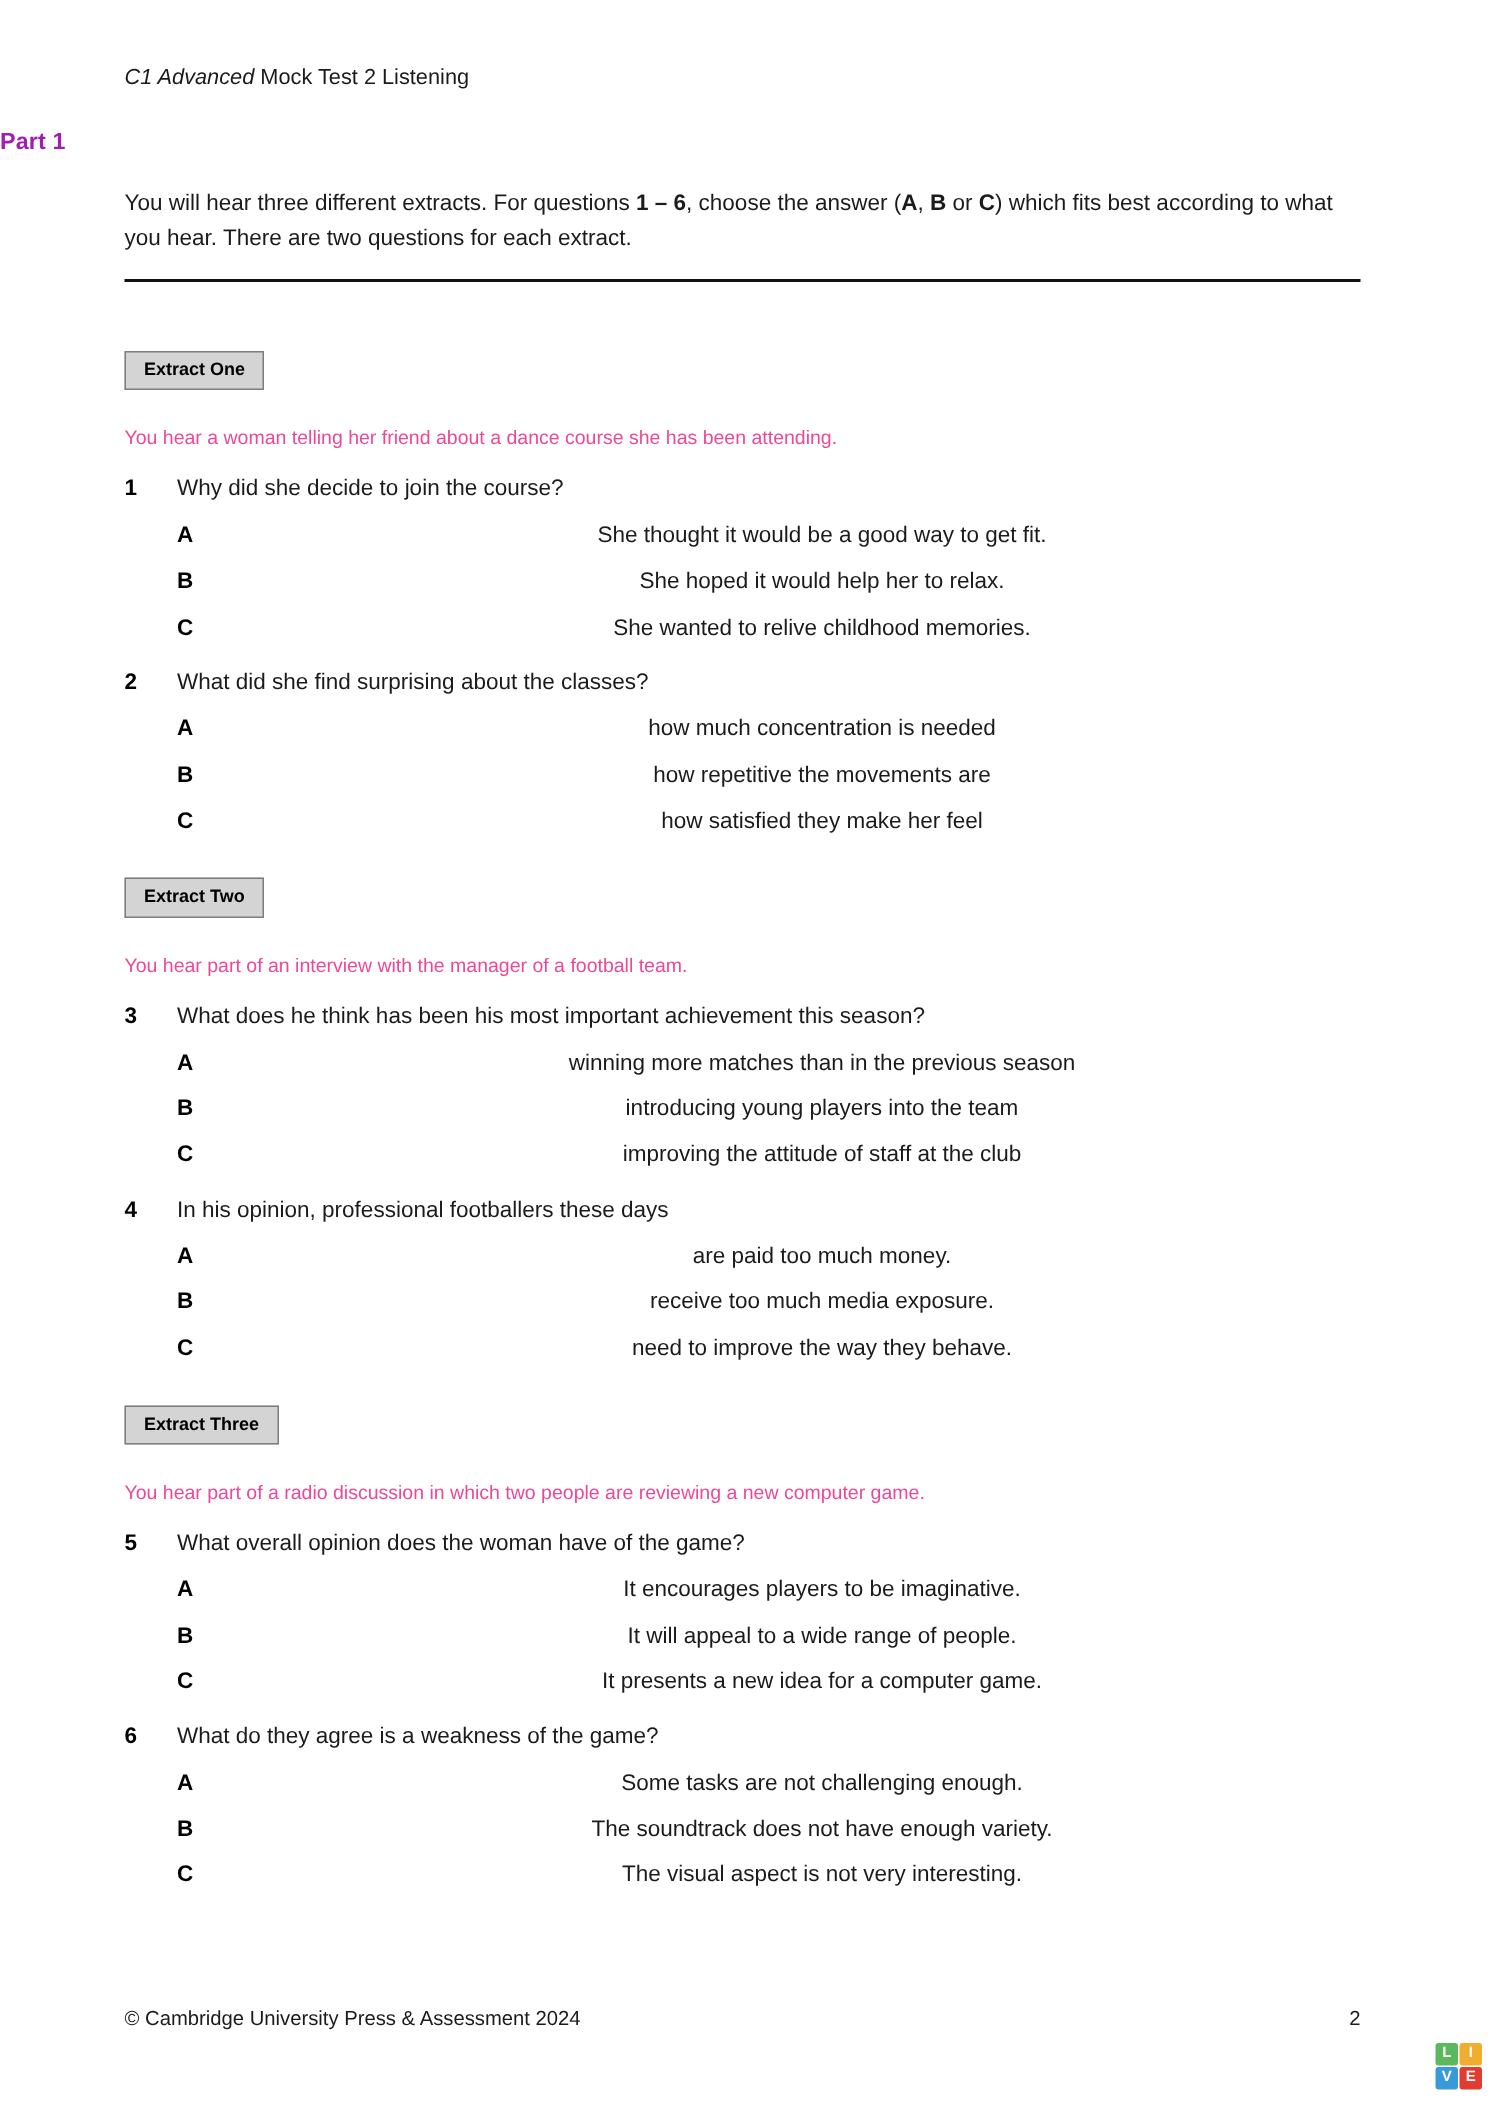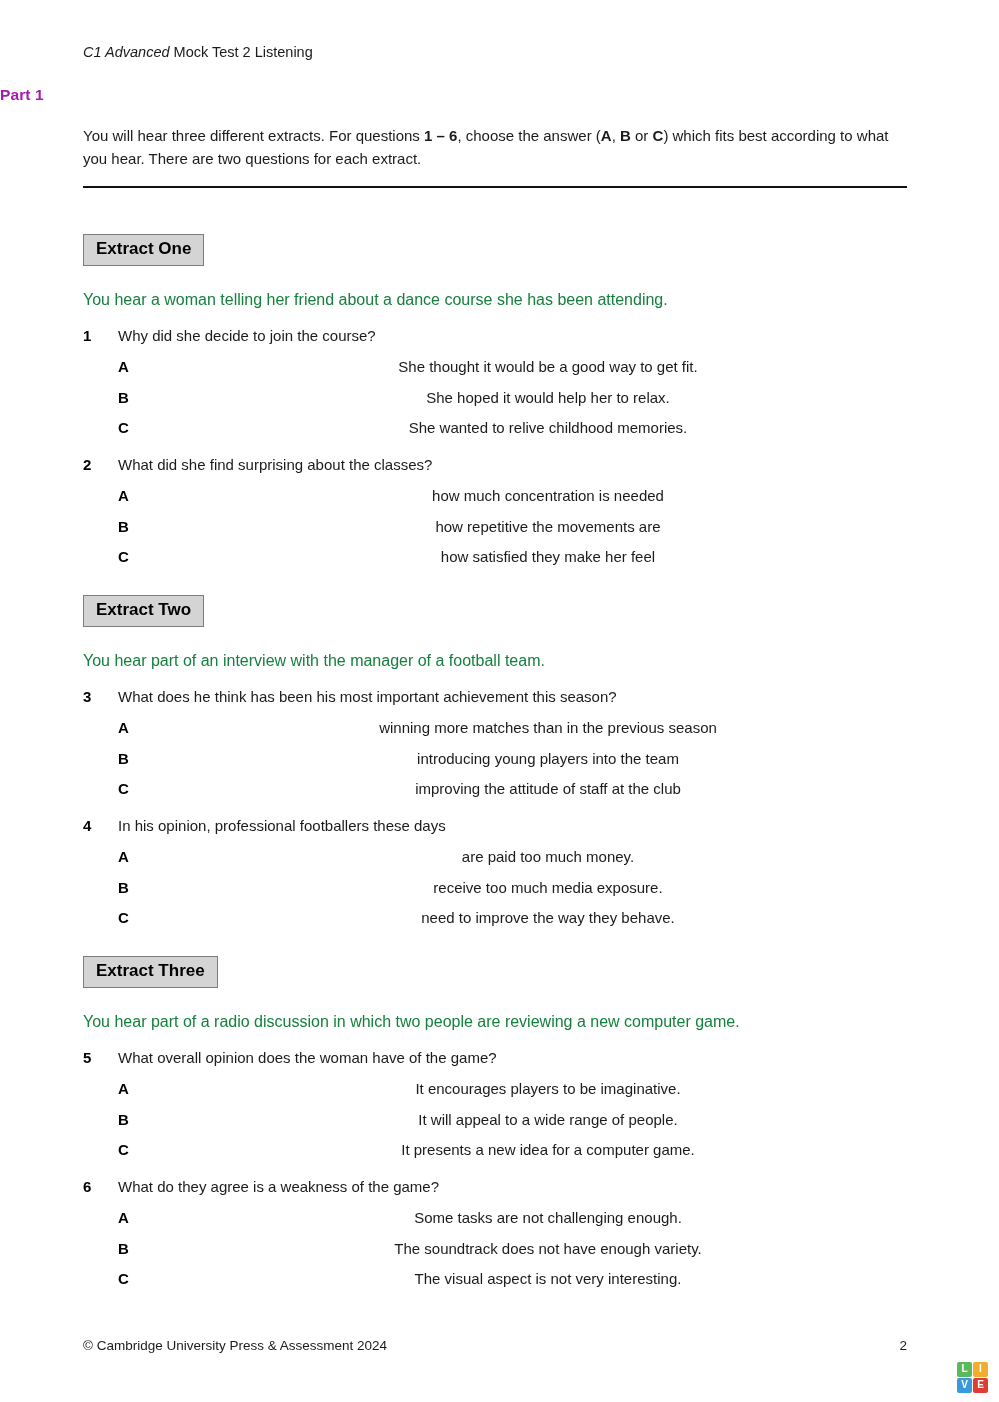--- a/index.html
+++ b/index.html
@@ -80,31 +80,31 @@
 
   .extract-block {
     margin-bottom: 0;
   }
 
   .extract-badge {
     display: inline-block;
     background: #d4d4d4;
     border: 1px solid #7d7d7d;
     padding: 5px 12px 6px 12px;
-    font-size: 17px;
+    font-size: 12px;
     font-weight: bold;
     color: #000000;
     line-height: 1.1;
     margin: 0;
   }
 
   .extract-intro {
-    font-size: 16px;
+    font-size: 13px;
     line-height: 1.4;
-    color: #15803d;
+    color: #ec4899;
     margin: 23px 0 0 0;
   }
 
   .question {
     margin-top: 15px;
   }
   .question.first {
     margin-top: 14px;
   }
 

